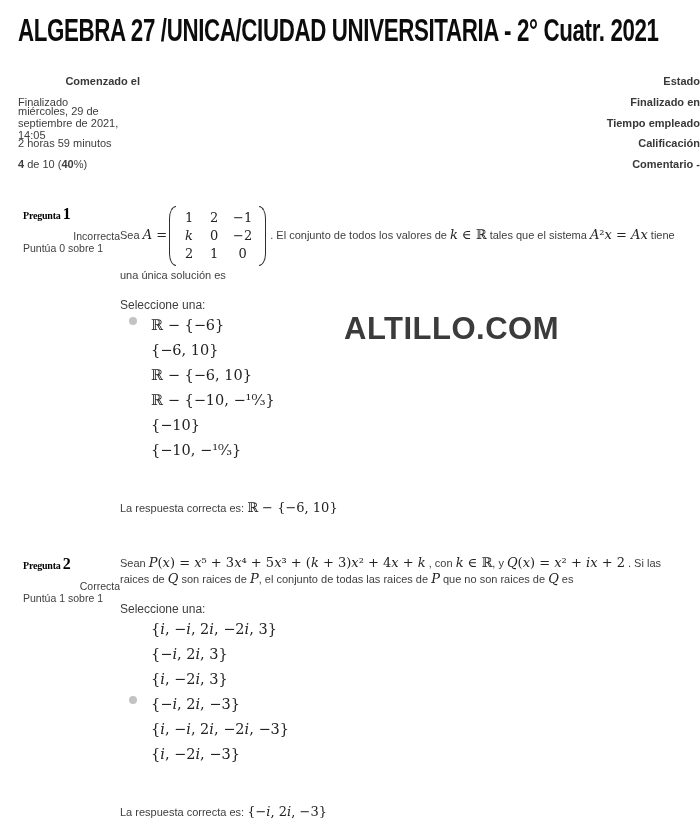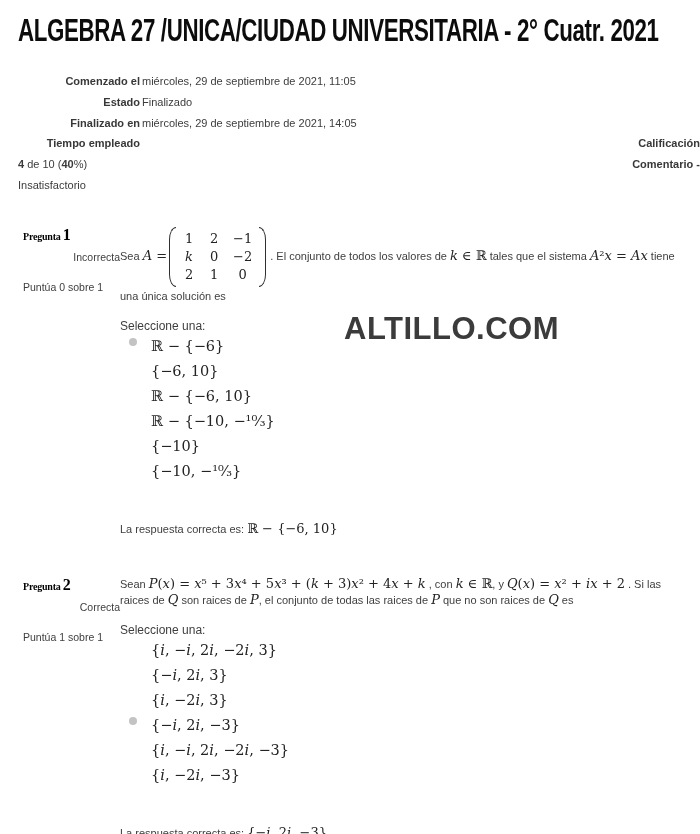--- a/index.html
+++ b/index.html
@@ -26,21 +26,21 @@
   .meta .val b{ font-weight:bold; }
   
   .question{ display:flex; margin-left:23px; }
   .q1{ margin-top:31px; }
   .q2{ margin-top:40px; }
   .qside{ width:97px; flex:none; }
   .qnum{ color:#000000; white-space:nowrap;font-family:Liberation Serif, serif; }
   .qnum .w{ font-size:10px; font-weight:bold; letter-spacing:-0.2px; }
   .qnum .n{ font-size:16px; font-weight:bold; margin-left:2px; }
   .qstatus{ font-size:10.5px; margin-top:7px;text-align:right; }
-  .qpoints{ font-size:10.5px; margin-top:18px; }
+  .qpoints{ font-size:10.5px; margin-top:0; }
   .qbody{ flex:1; padding-right:22px; }
   .qtext{ font-size:11px; line-height:16px; color:#3e3e3e; }
   .math{ font-family:"DejaVu Serif","DejaVu Sans",serif; font-size:13px; color:#232323; }
   .math i{ font-style:italic; }
   
   .matrix{ display:inline-flex; align-items:stretch; vertical-align:middle; margin:1px 4px 1px 2px; }
   .paren{ width:7px; flex:none; }
   .paren.l{ border:1.3px solid #2e2e2e; border-right:none; border-radius:9px 0 0 9px / 16px 0 0 16px; }
   .paren.r{ border:1.3px solid #2e2e2e; border-left:none; border-radius:0 9px 9px 0 / 0 16px 16px 0; }
   .mrows{
@@ -66,30 +66,29 @@
 </style>
 </head>
 <body>
 
 
 
 <h1 class="page-title">ALGEBRA 27 /UNICA/CIUDAD UNIVERSITARIA - 2° Cuatr. 2021</h1>
 
 <div class="meta">
   <div class="lbl">Comenzado el</div>
-  <div class="val">miércoles, 29 de septiembre de 2021, 11:05</div>
   <div class="lbl">Estado</div>
   <div class="val">Finalizado</div>
   <div class="lbl">Finalizado en</div>
   <div class="val">miércoles, 29 de septiembre de 2021, 14:05</div>
   <div class="lbl">Tiempo empleado</div>
+  <div class="val">2 horas 59 minutos</div>
   <div class="lbl">Calificación</div>
   <div class="val"><b>4</b><span> de 10 (</span><b>40</b><span>%)</span></div>
   <div class="lbl">Comentario -</div>
-  <div class="val">Insatisfactorio</div>
 </div>
 
 
 <div class="question q1">
   <div class="qside">
     <div class="qnum"><span class="w">Pregunta</span><span class="n">1</span></div>
     <div class="qstatus">Incorrecta</div>
     <div class="qpoints">Puntúa 0 sobre 1</div>
   </div>
   <div class="qbody">

